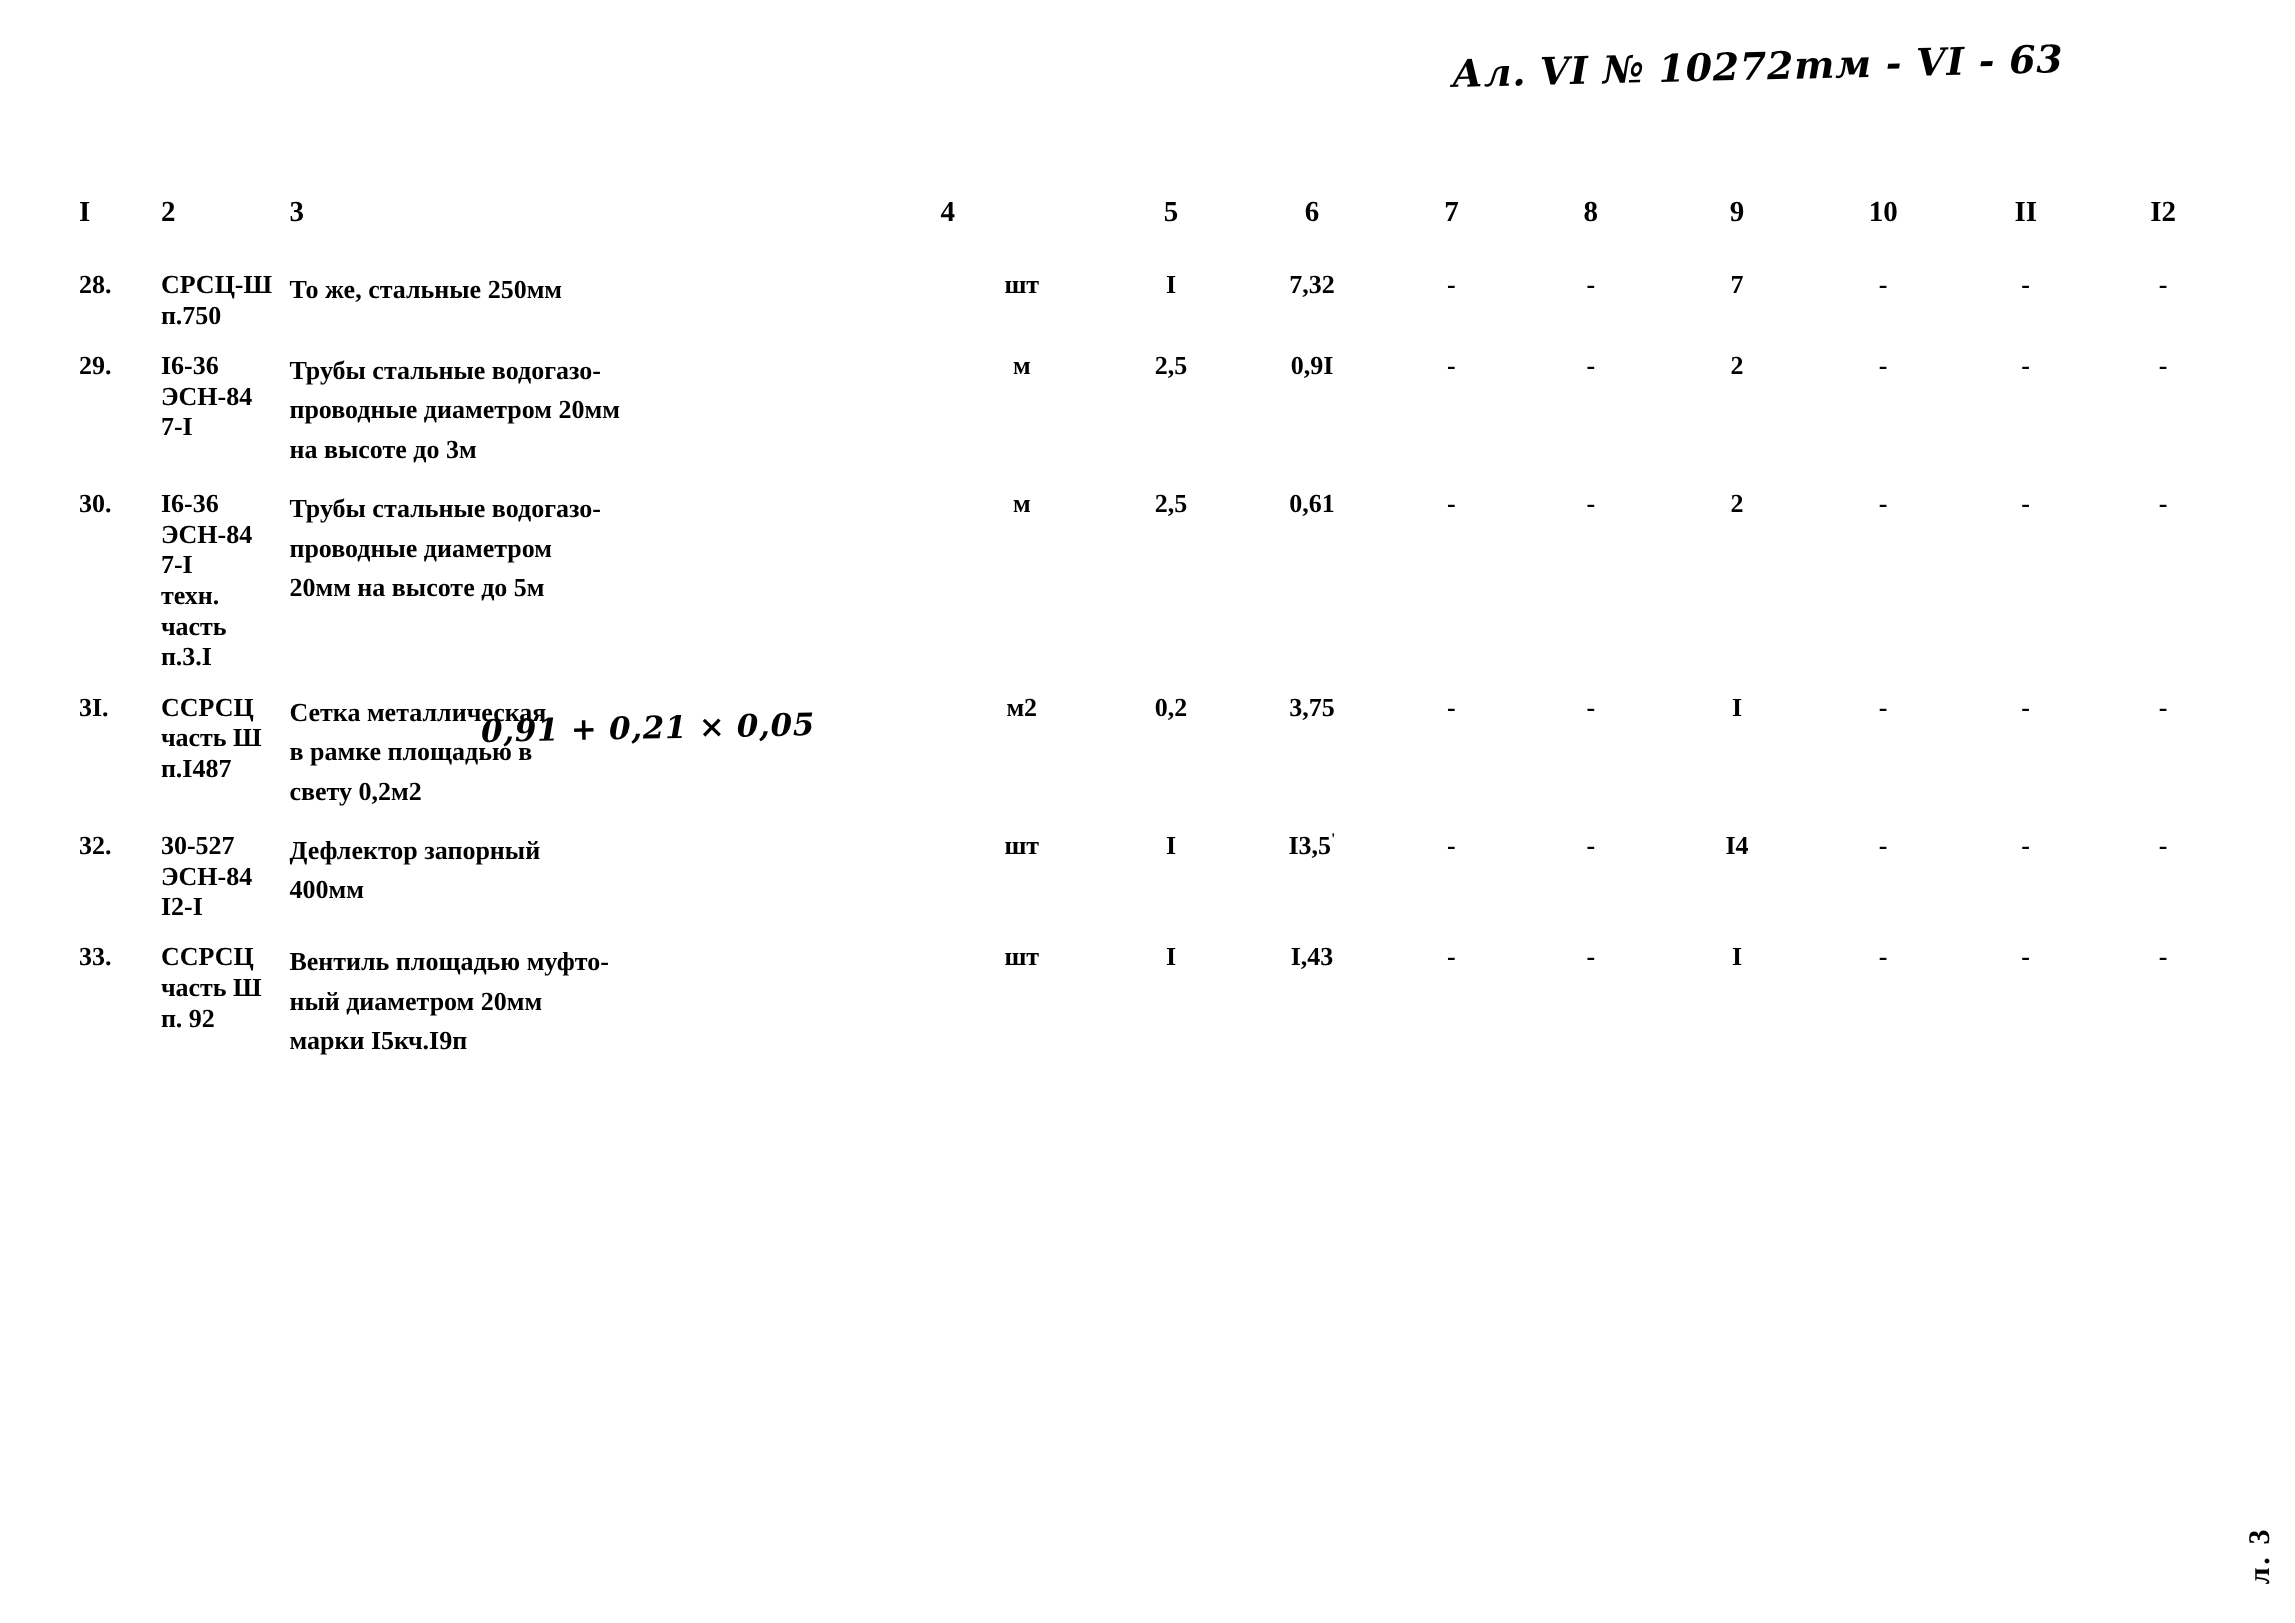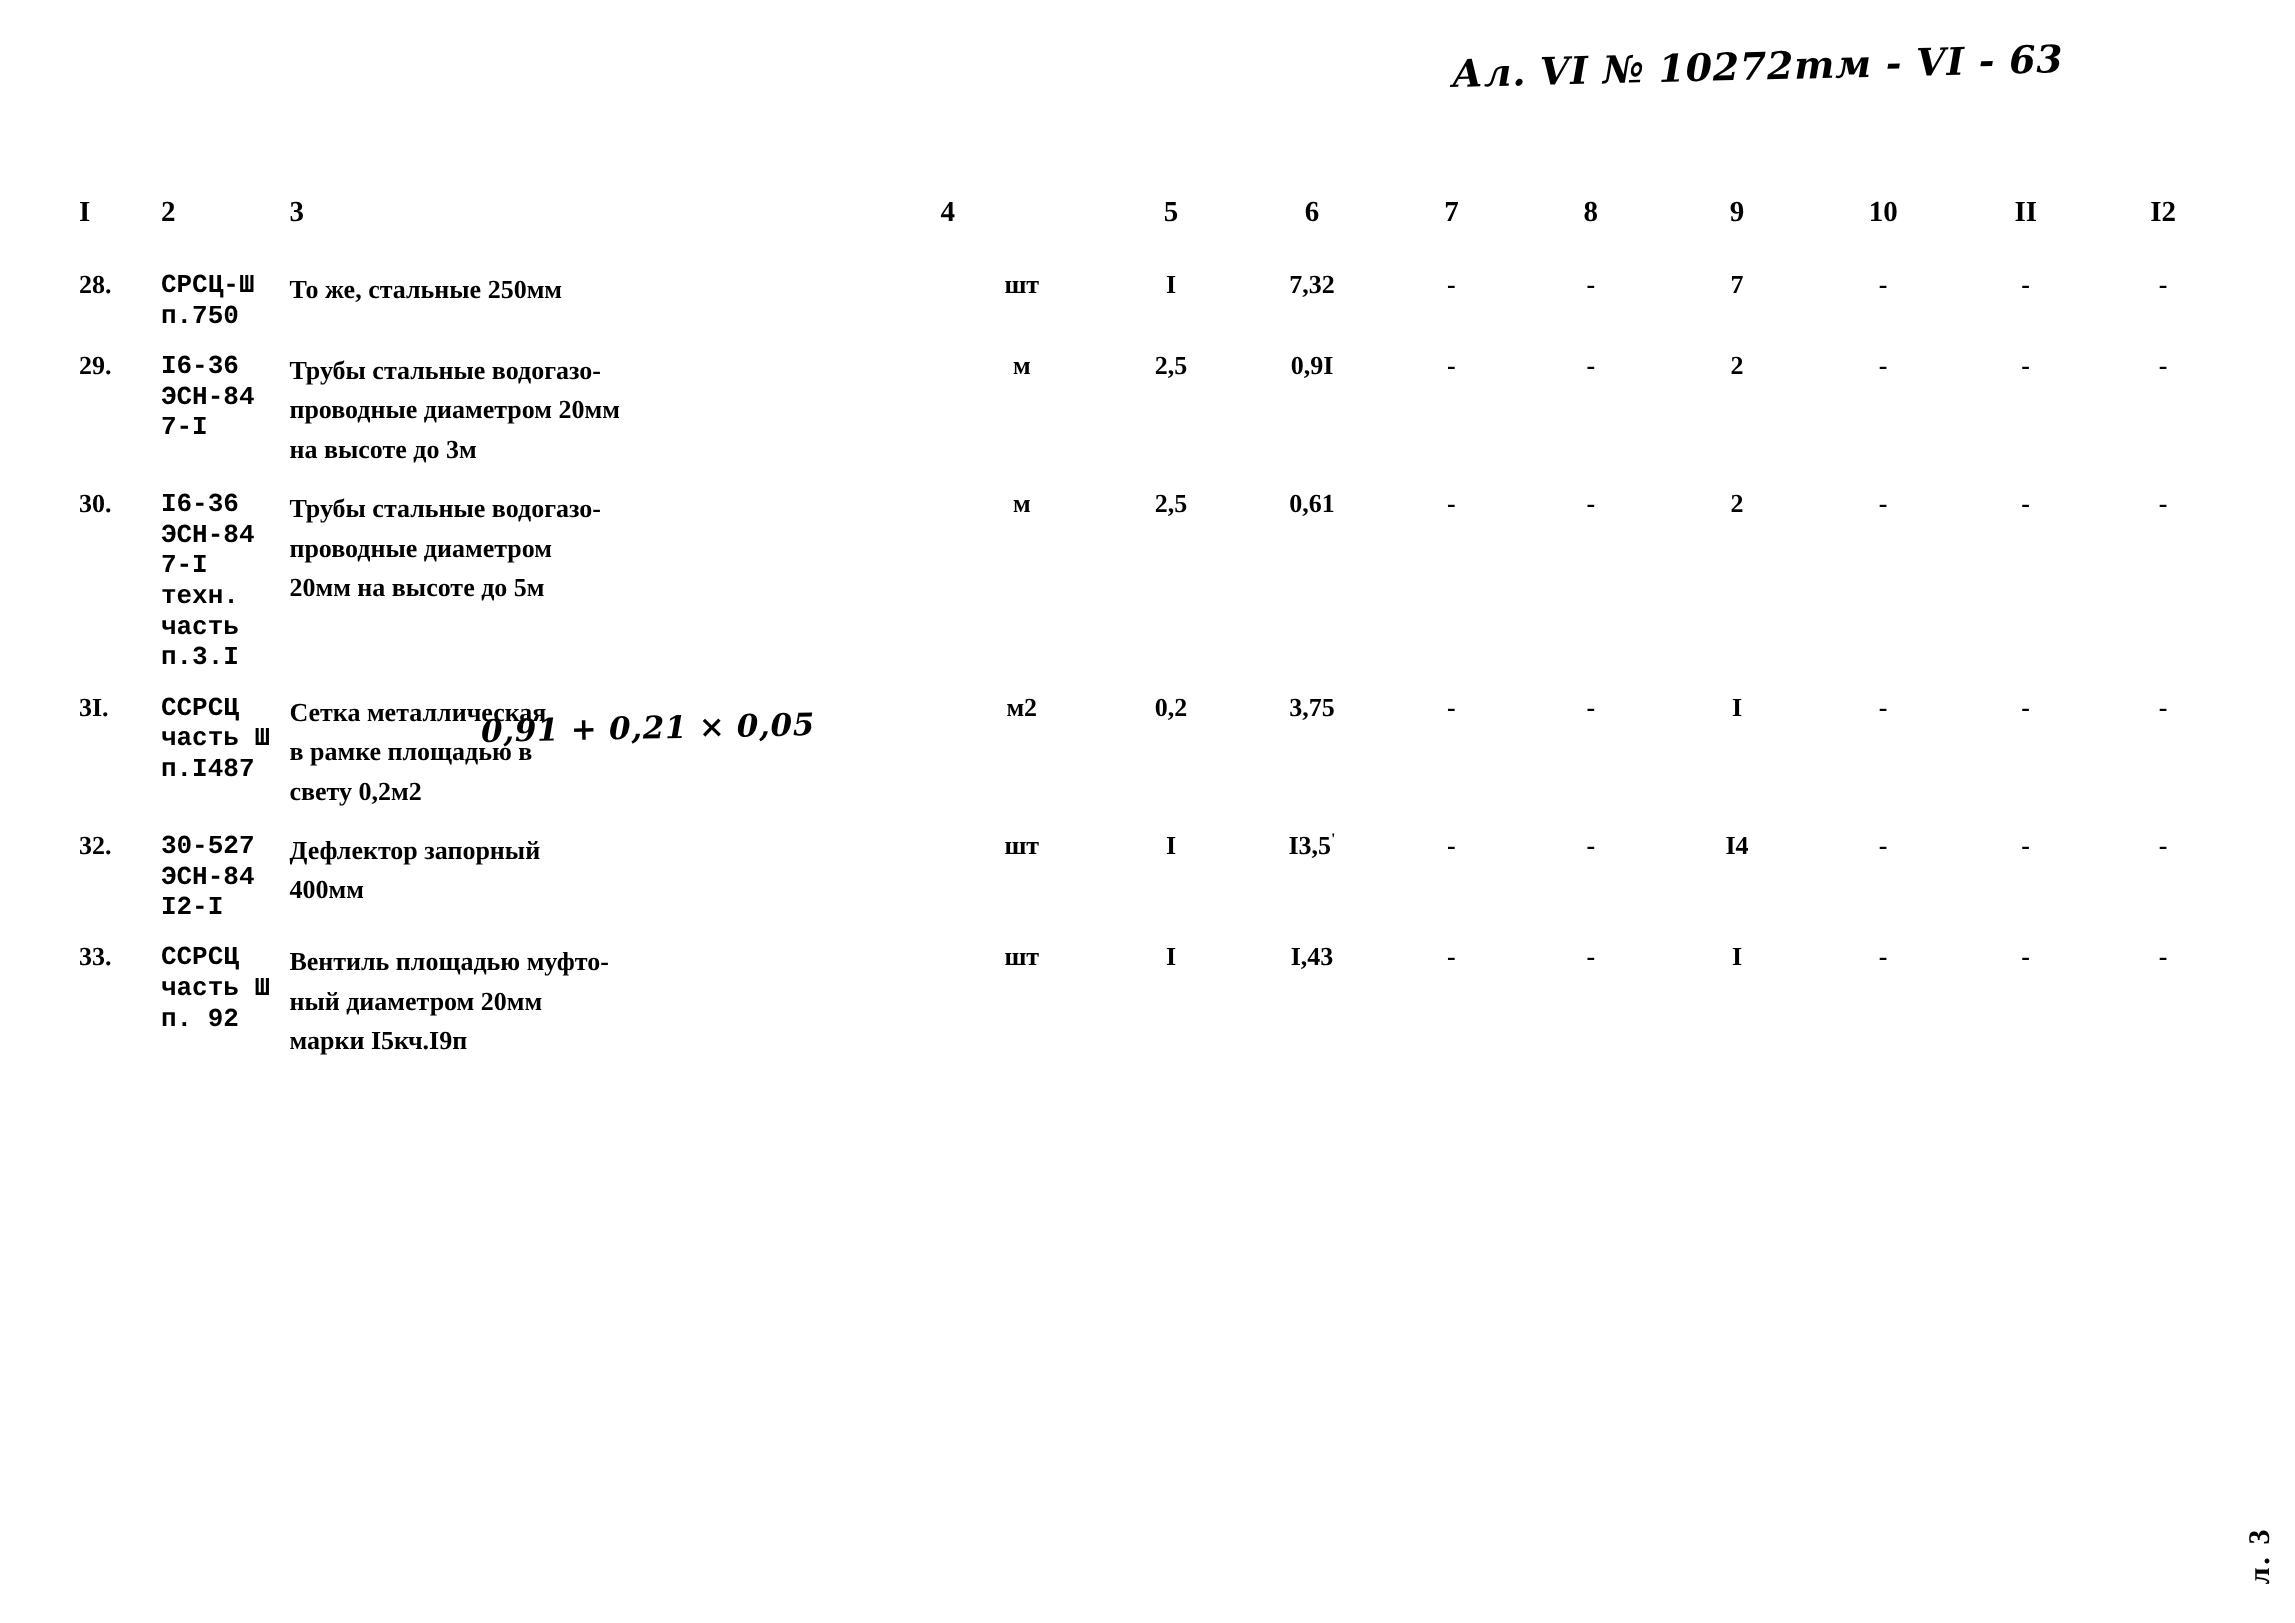--- a/index.html
+++ b/index.html
@@ -108,21 +108,21 @@
   td.unit  { text-align: center; white-space: nowrap; margin-top: 30px; }
   td.qty, td.c6, td.c7, td.c8, td.c9, td.c10, td.c11, td.c12 {
     text-align: center;
     white-space: nowrap;
   }
 
   
   .align-bottom { vertical-align: bottom; }
   .align-top    { vertical-align: top; margin-left: 20px; }
 
-  .code-line { display: block; font-family: Liberation Mono, monospace; }
+  .code-line { display: block; }
   .desc-line { display: block; }
   .sup { vertical-align: super; font-size: 0.62em; }
 
   
   .page, .page * {
     -webkit-font-smoothing: none;
     text-rendering: geometricPrecision;
   }
 </style>
 </head>

